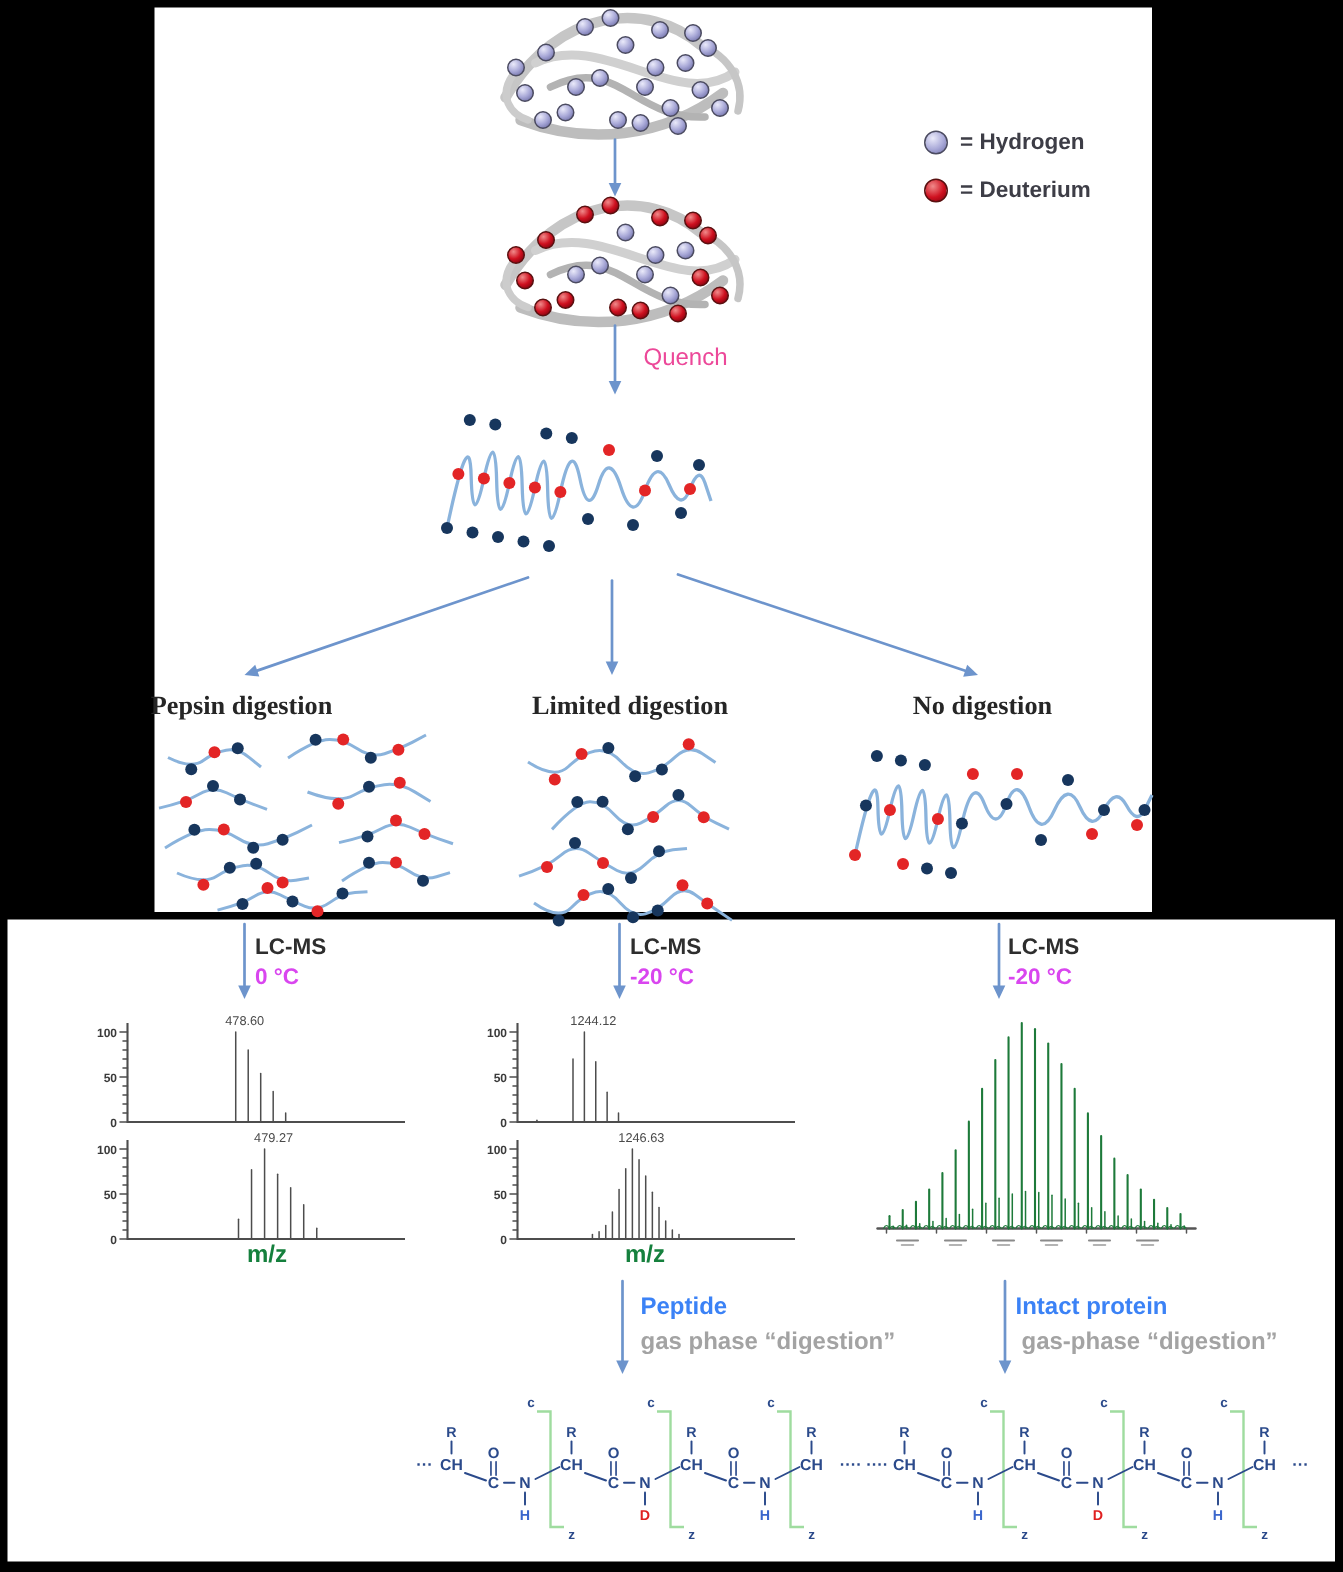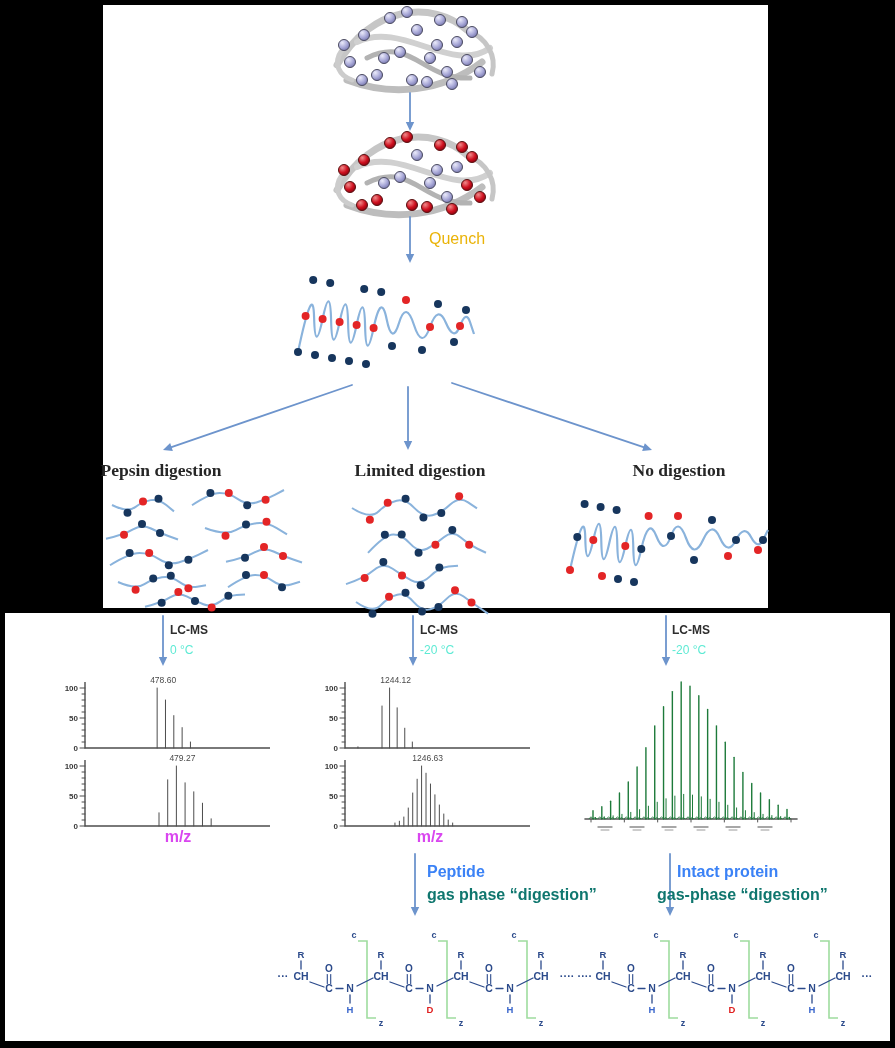--- a/index.html
+++ b/index.html
@@ -9,27 +9,27 @@
   #top-panel{left:103px;top:5px;width:665px;height:603px;}
   #bottom-panel{left:5px;top:613px;width:885px;height:428px;}
   #canvas{position:absolute;left:0;top:0;z-index:5;}
   .lbl{position:absolute;z-index:9;white-space:nowrap;color:#2f2f2f;}
   .legend{position:absolute;left:616px;top:86px;z-index:9;}
   .legend-row{display:flex;align-items:center;margin-bottom:15px;}
   .sph{width:14px;height:14px;border-radius:50%;margin-right:8px;flex:0 0 auto;}
   .sph-h{background:radial-gradient(circle at 35% 30%, #eaeafa 0%, #a9a9d8 55%, #7070a8 100%);border:1.5px solid #4b4b60;}
   .sph-d{background:radial-gradient(circle at 35% 30%, #f08a8a 0%, #cf1120 55%, #7e000c 100%);border:1.5px solid #591010;}
   .legend-txt{font-size:15px;font-weight:600;color:#3d3d46;}
-  .quench{font-size:16px;font-weight:500;color:#eab308;text-align:right;}
+  .quench{font-size:16px;font-weight:500;color:#ec4899;text-align:right;}
   .branch{font-size:17.5px;font-weight:600;color:#262626;transform:translateX(-50%);font-family:Liberation Serif, serif;}
-  .lcms{font-size:12px;font-weight:600;color:#2e2e2e;}
-  .temp{font-size:12px;font-weight:400;color:#5eead4;}
-  .mz{font-size:16px;font-weight:700;color:#d946ef;transform:translateX(-50%);}
+  .lcms{font-size:15px;font-weight:600;color:#2e2e2e;}
+  .temp{font-size:15px;font-weight:700;color:#d946ef;}
+  .mz{font-size:16px;font-weight:700;color:#15803d;transform:translateX(-50%);}
   .gp-title{font-size:16px;font-weight:600;color:#3b82f6;}
-  .gp-sub{font-size:16px;font-weight:600;color:#0f766e;}
+  .gp-sub{font-size:16px;font-weight:600;color:#a3a3a3;}
 </style>
 </head>
 <body>
 
 <div class="stage">
   <div class="panel" id="top-panel"></div>
   <div class="panel" id="bottom-panel"></div>
 
   <svg id="canvas" width="895" height="1048" viewBox="0 0 895 1048">
       <defs>
@@ -550,33 +550,43 @@
         <text x="540" y="10" font-size="9" fill="#2b4a8b" text-anchor="middle" font-weight="700" font-family="&quot;Liberation Sans&quot;,&quot;DejaVu Sans&quot;,sans-serif">c</text>
         <text x="567" y="98" font-size="9" fill="#2b4a8b" text-anchor="middle" font-weight="700" font-family="&quot;Liberation Sans&quot;,&quot;DejaVu Sans&quot;,sans-serif">z</text>
         <line x1="543" y1="58" x2="559" y2="50" stroke="#2b4a8b" stroke-width="1.3" stroke-linecap="round"></line>
         <text x="567" y="30" font-size="9.5" fill="#2b4a8b" text-anchor="middle" font-weight="700" font-family="&quot;Liberation Sans&quot;,&quot;DejaVu Sans&quot;,sans-serif">R</text>
         <line x1="567" y1="33" x2="567" y2="41" stroke="#2b4a8b" stroke-width="1.3" stroke-linecap="round"></line>
         <text x="567" y="52" font-size="10.5" fill="#2b4a8b" text-anchor="middle" font-weight="700" font-family="&quot;Liberation Sans&quot;,&quot;DejaVu Sans&quot;,sans-serif">CH</text>
         <text x="591" y="52" font-size="11" fill="#2b4a8b" text-anchor="middle" font-weight="700" font-family="&quot;Liberation Sans&quot;,&quot;DejaVu Sans&quot;,sans-serif">···</text>
       </g>
     </svg>
 
+  <div class="legend">
+    <div class="legend-row">
+      <span class="sph sph-h"></span>
+      <span class="legend-txt">=  Hydrogen</span>
+    </div>
+    <div class="legend-row">
+      <span class="sph sph-d"></span>
+      <span class="legend-txt">=  Deuterium</span>
+    </div>
+  </div>
 
   <div class="lbl quench" style="left:429px;top:230px;">Quench</div>
   <div class="lbl branch" style="left:161px;top:460px;">Pepsin digestion</div>
   <div class="lbl branch" style="left:410px;top:460px;margin-left:10px;">Limited digestion</div>
-  <div class="lbl branch" style="left:655px;top:460px;margin-left:24px;">No digestion</div>
+  <div class="lbl branch" style="left:655px;top:460px;">No digestion</div>
 
   <div class="lbl lcms" style="left:170px;top:623px;">LC-MS</div>
   <div class="lbl temp" style="left:170px;top:643px;">0 °C</div>
   <div class="lbl lcms" style="left:420px;top:623px;">LC-MS</div>
   <div class="lbl temp" style="left:420px;top:643px;">-20 °C</div>
   <div class="lbl lcms" style="left:672px;top:623px;">LC-MS</div>
   <div class="lbl temp" style="left:672px;top:643px;">-20 °C</div>
 
   <div class="lbl mz" style="left:178px;top:828px;">m/z</div>
   <div class="lbl mz" style="left:430px;top:828px;">m/z</div>
 
   <div class="lbl gp-title" style="left:427px;top:863px;">Peptide</div>
   <div class="lbl gp-sub" style="left:427px;top:886px;">gas phase “digestion”</div>
   <div class="lbl gp-title" style="left:677px;top:863px;">Intact protein</div>
-  <div class="lbl gp-sub" style="left:657px;top:886px;">gas-phase “digestion”</div>
+  <div class="lbl gp-sub" style="left:681px;top:886px;">gas-phase “digestion”</div>
 </div>
 
 </body></html>

